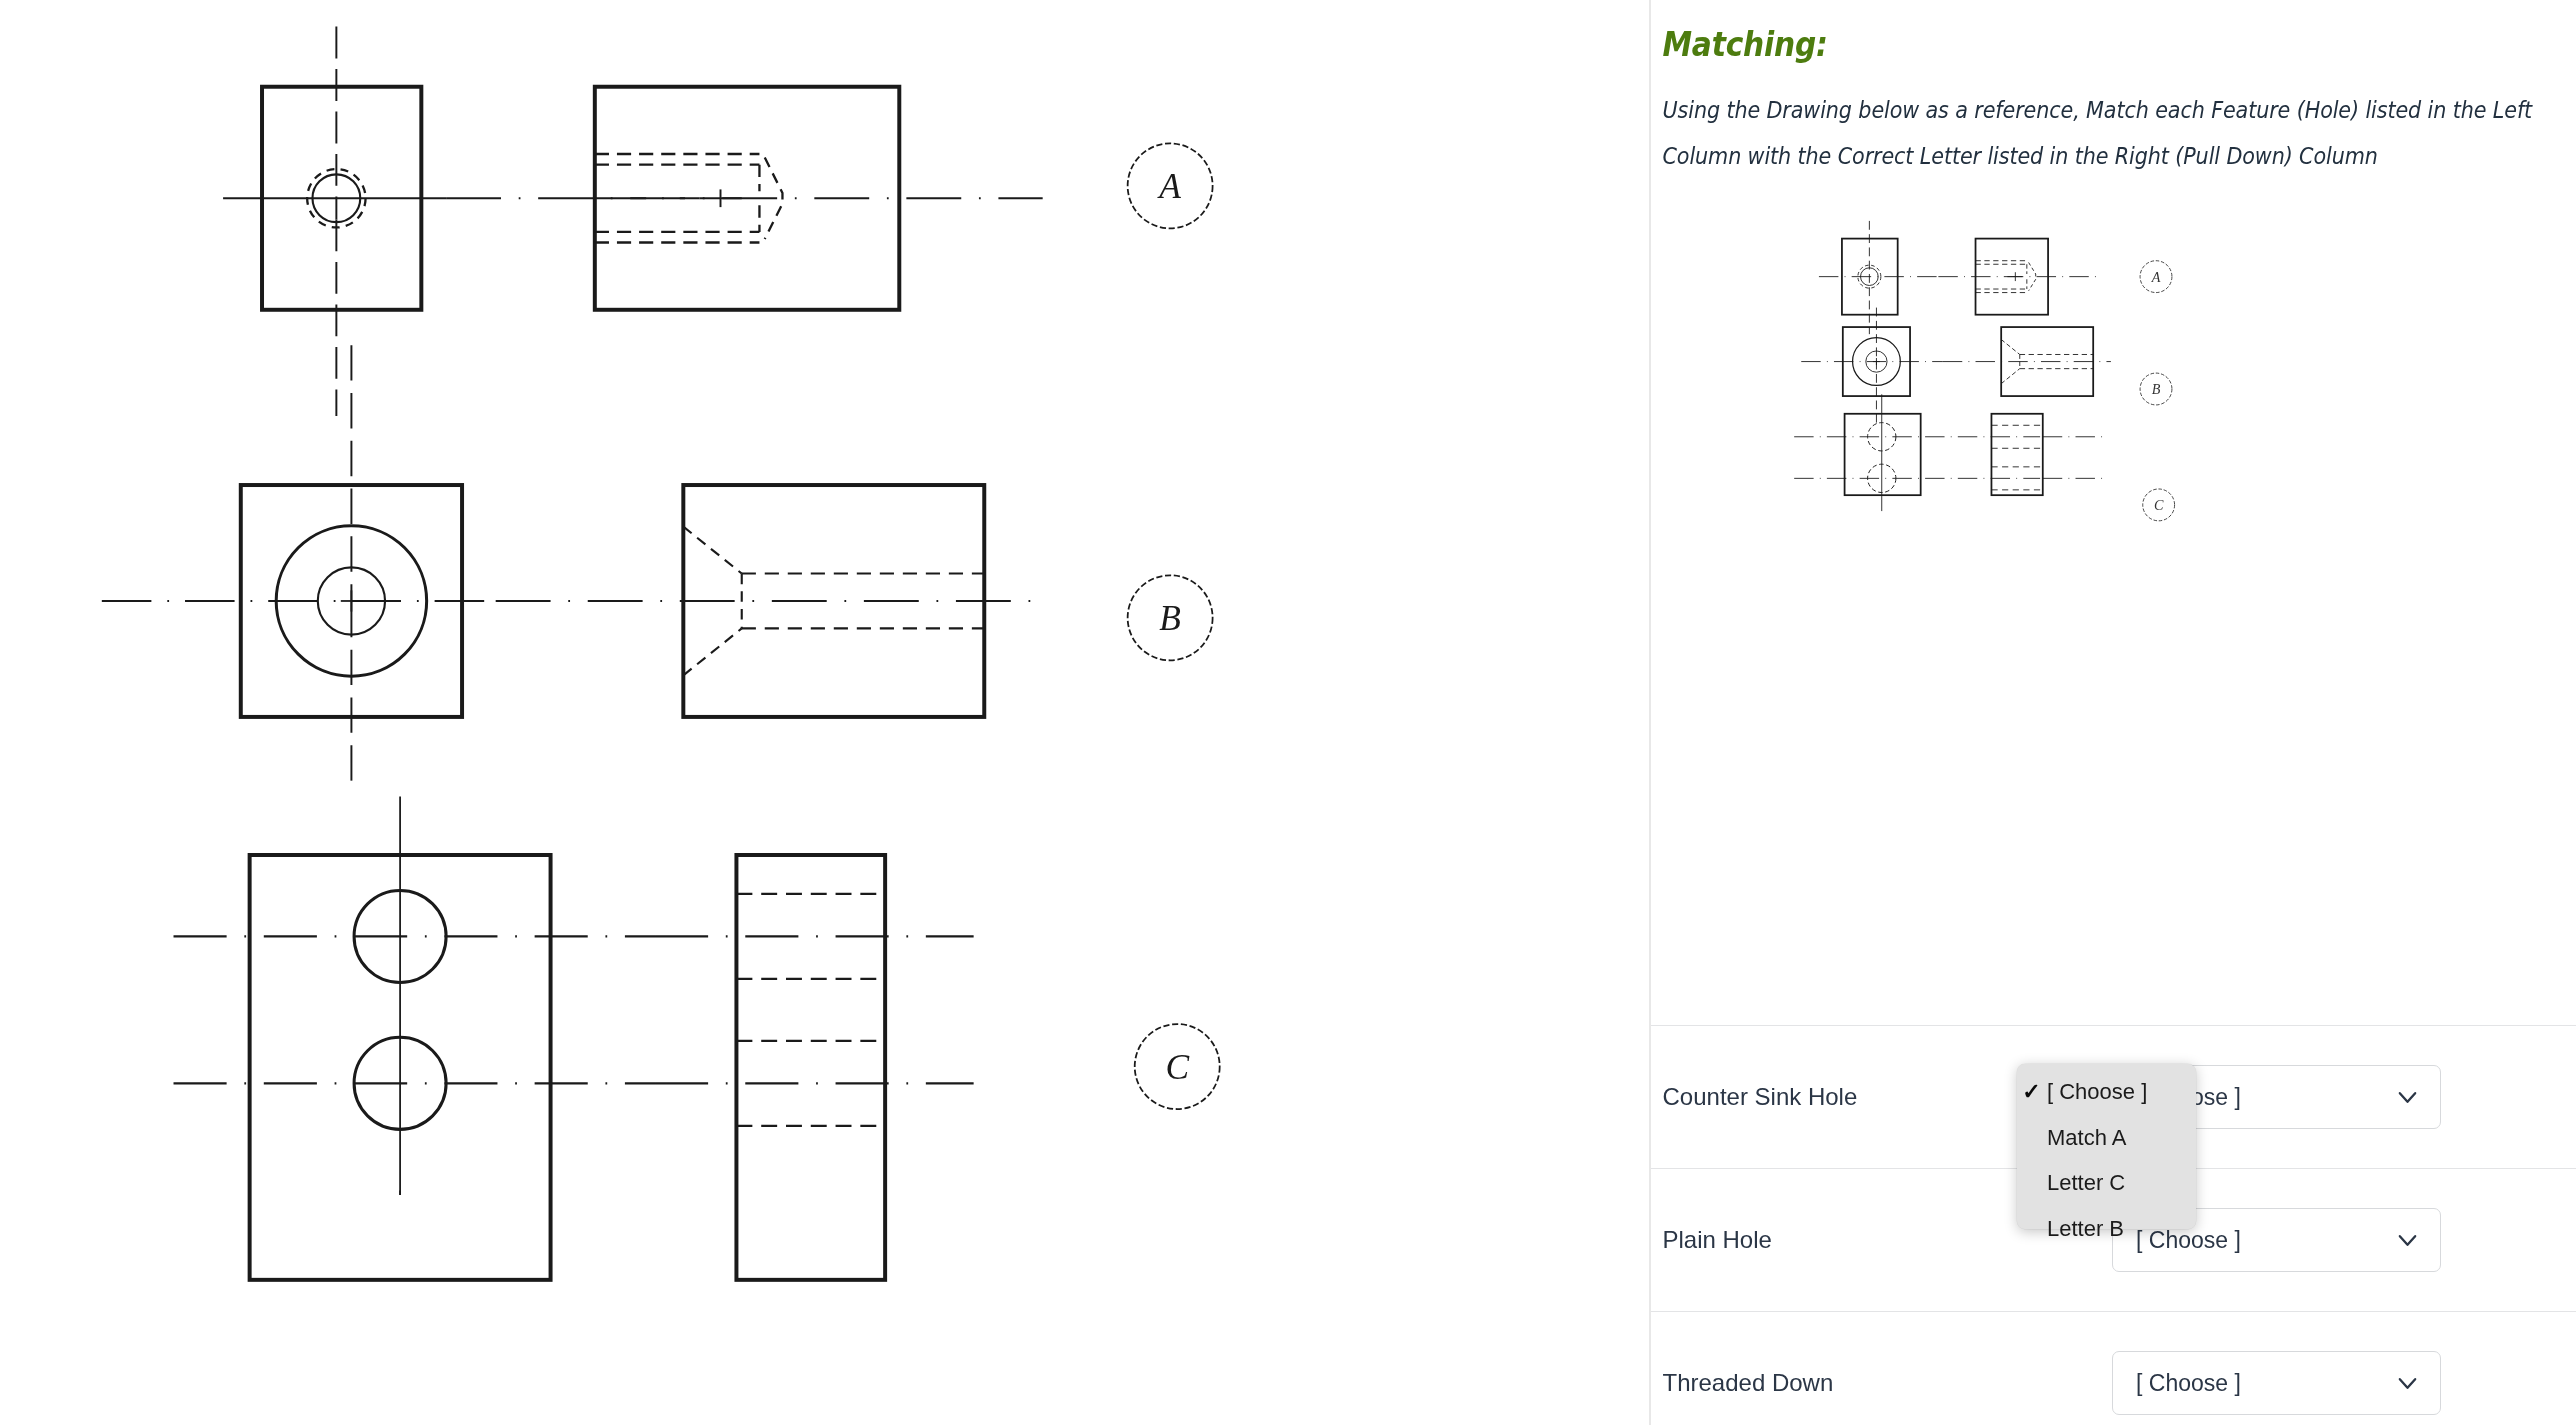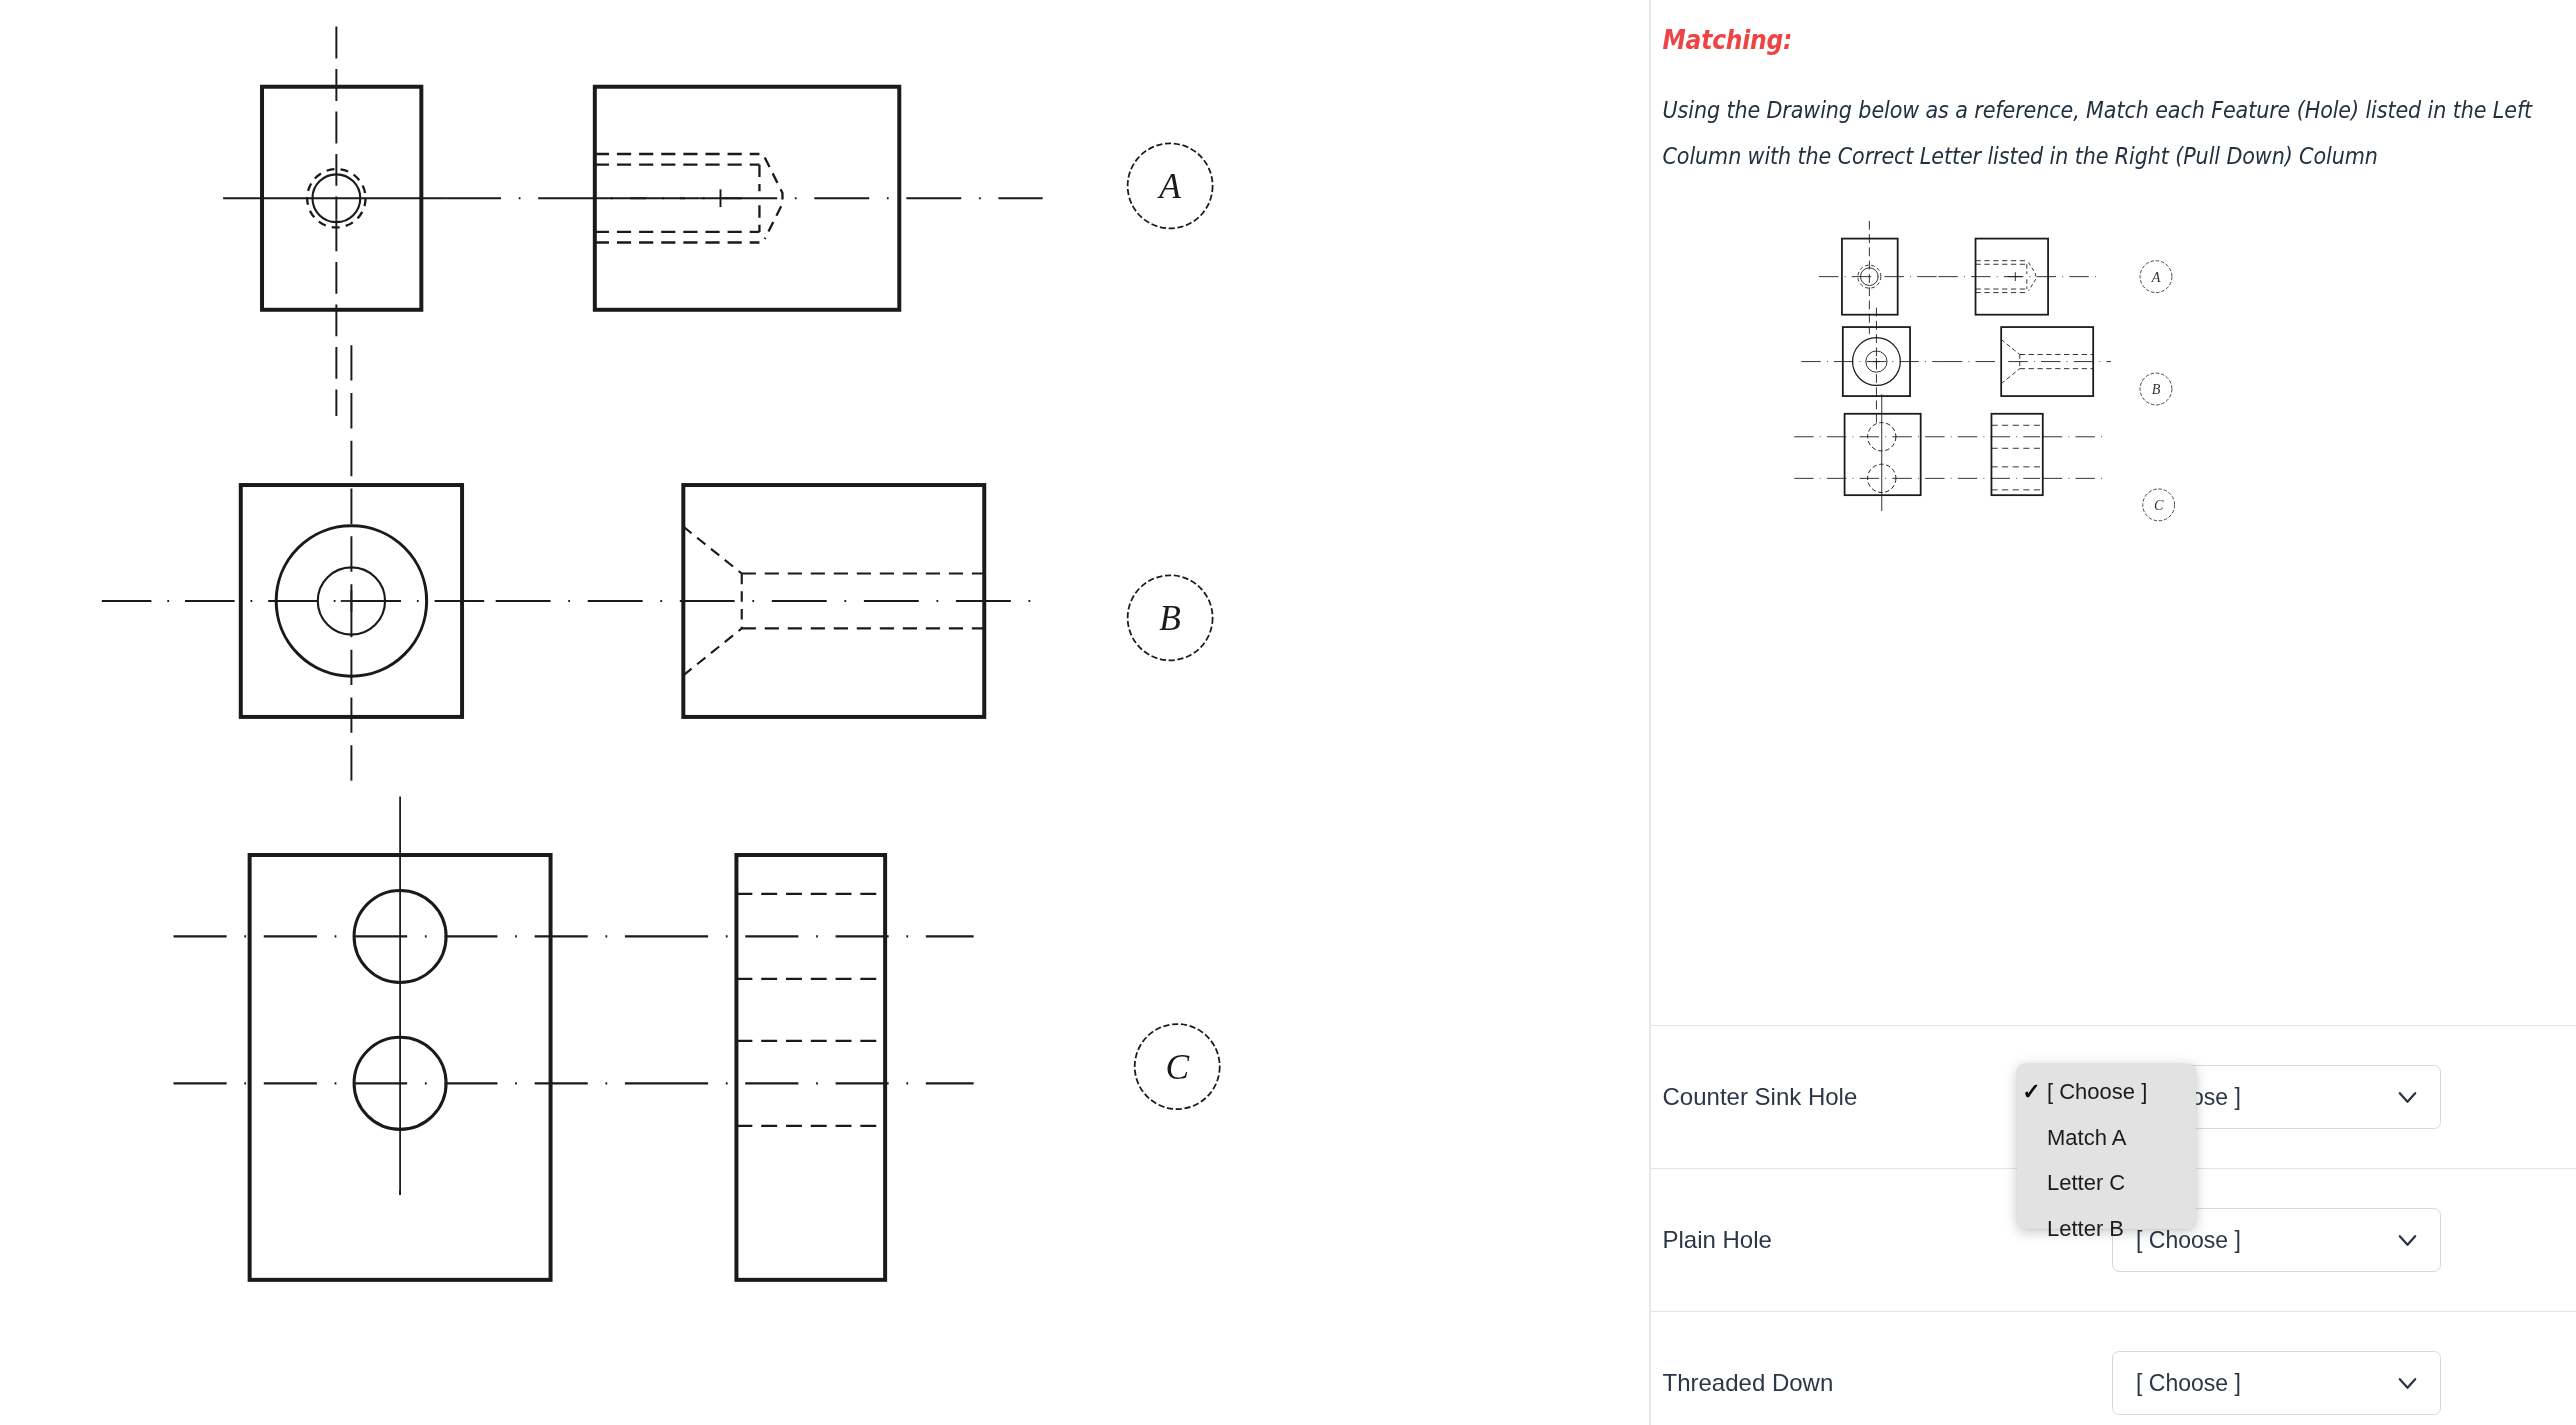--- a/index.html
+++ b/index.html
@@ -36,21 +36,21 @@
   #right-pane {
     position: absolute; left: 1651px; top: 0;
     width: 925px; height: 1425px;
     background: #ffffff;
   }
 
   .q-title {
     position: absolute; left: 11.5px; top: 25px;
     font-family: "DejaVu Sans Condensed", "Liberation Sans Narrow", "Liberation Sans", sans-serif;
     font-style: italic; font-weight: 700;
-    font-size: 26px; color: #ef4444;
+    font-size: 33px; color: #4d7c0f;
     letter-spacing: -0.2px;
   }
   .q-line {
     position: absolute; left: 11.5px;
     font-family: "DejaVu Sans Condensed", "Liberation Sans Narrow", "Liberation Sans", sans-serif;
     font-style: italic; font-weight: 400;
     font-size: 23px; color: #22303f;
     white-space: nowrap; letter-spacing: -0.1px;
   }
   #q-line-1 { top: 97px; }

